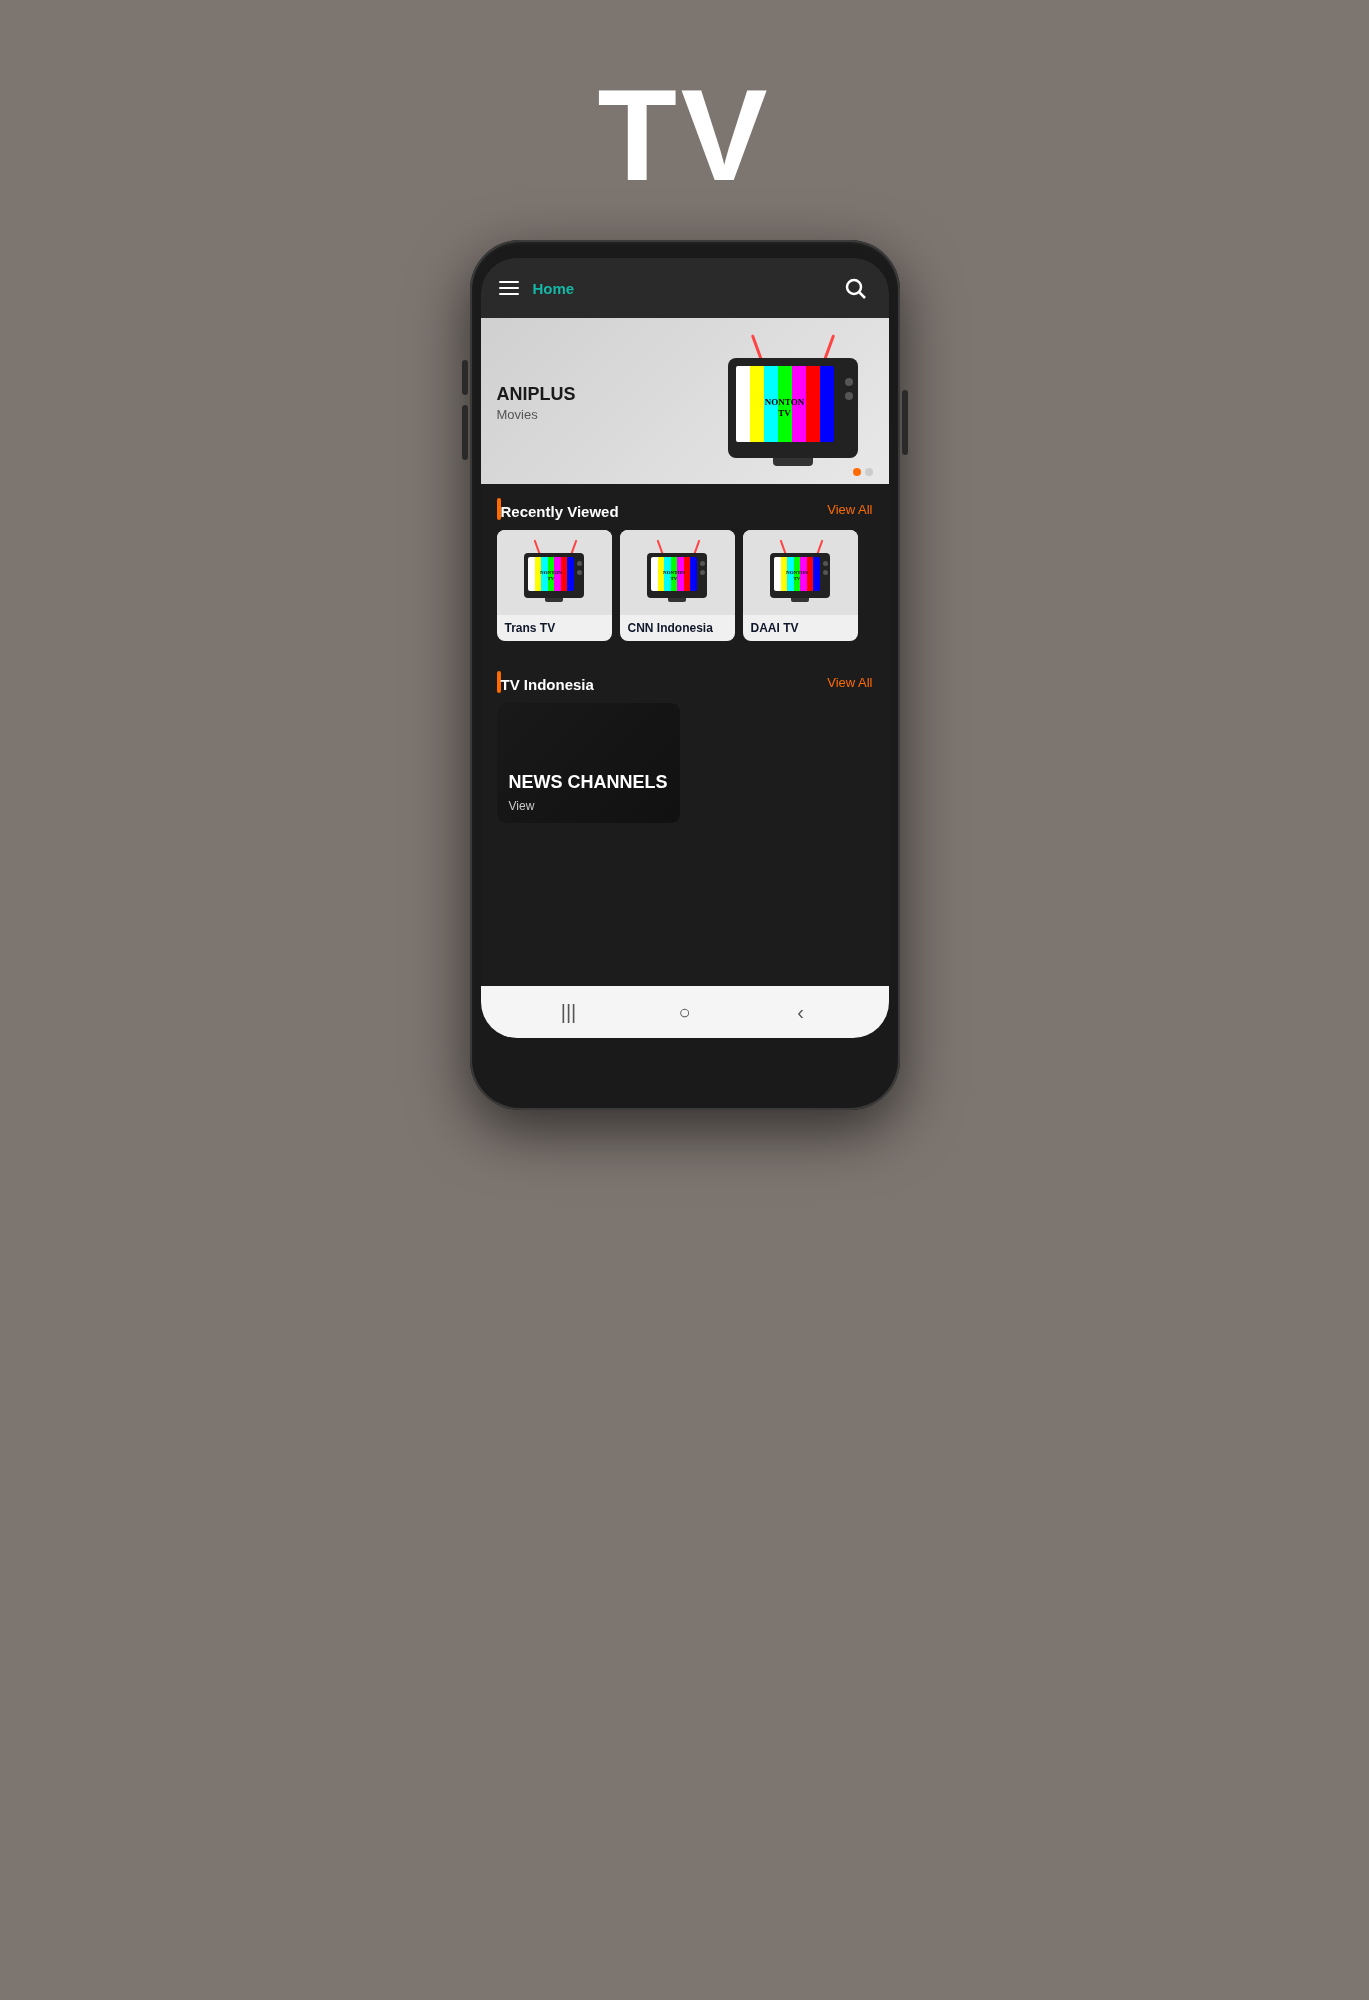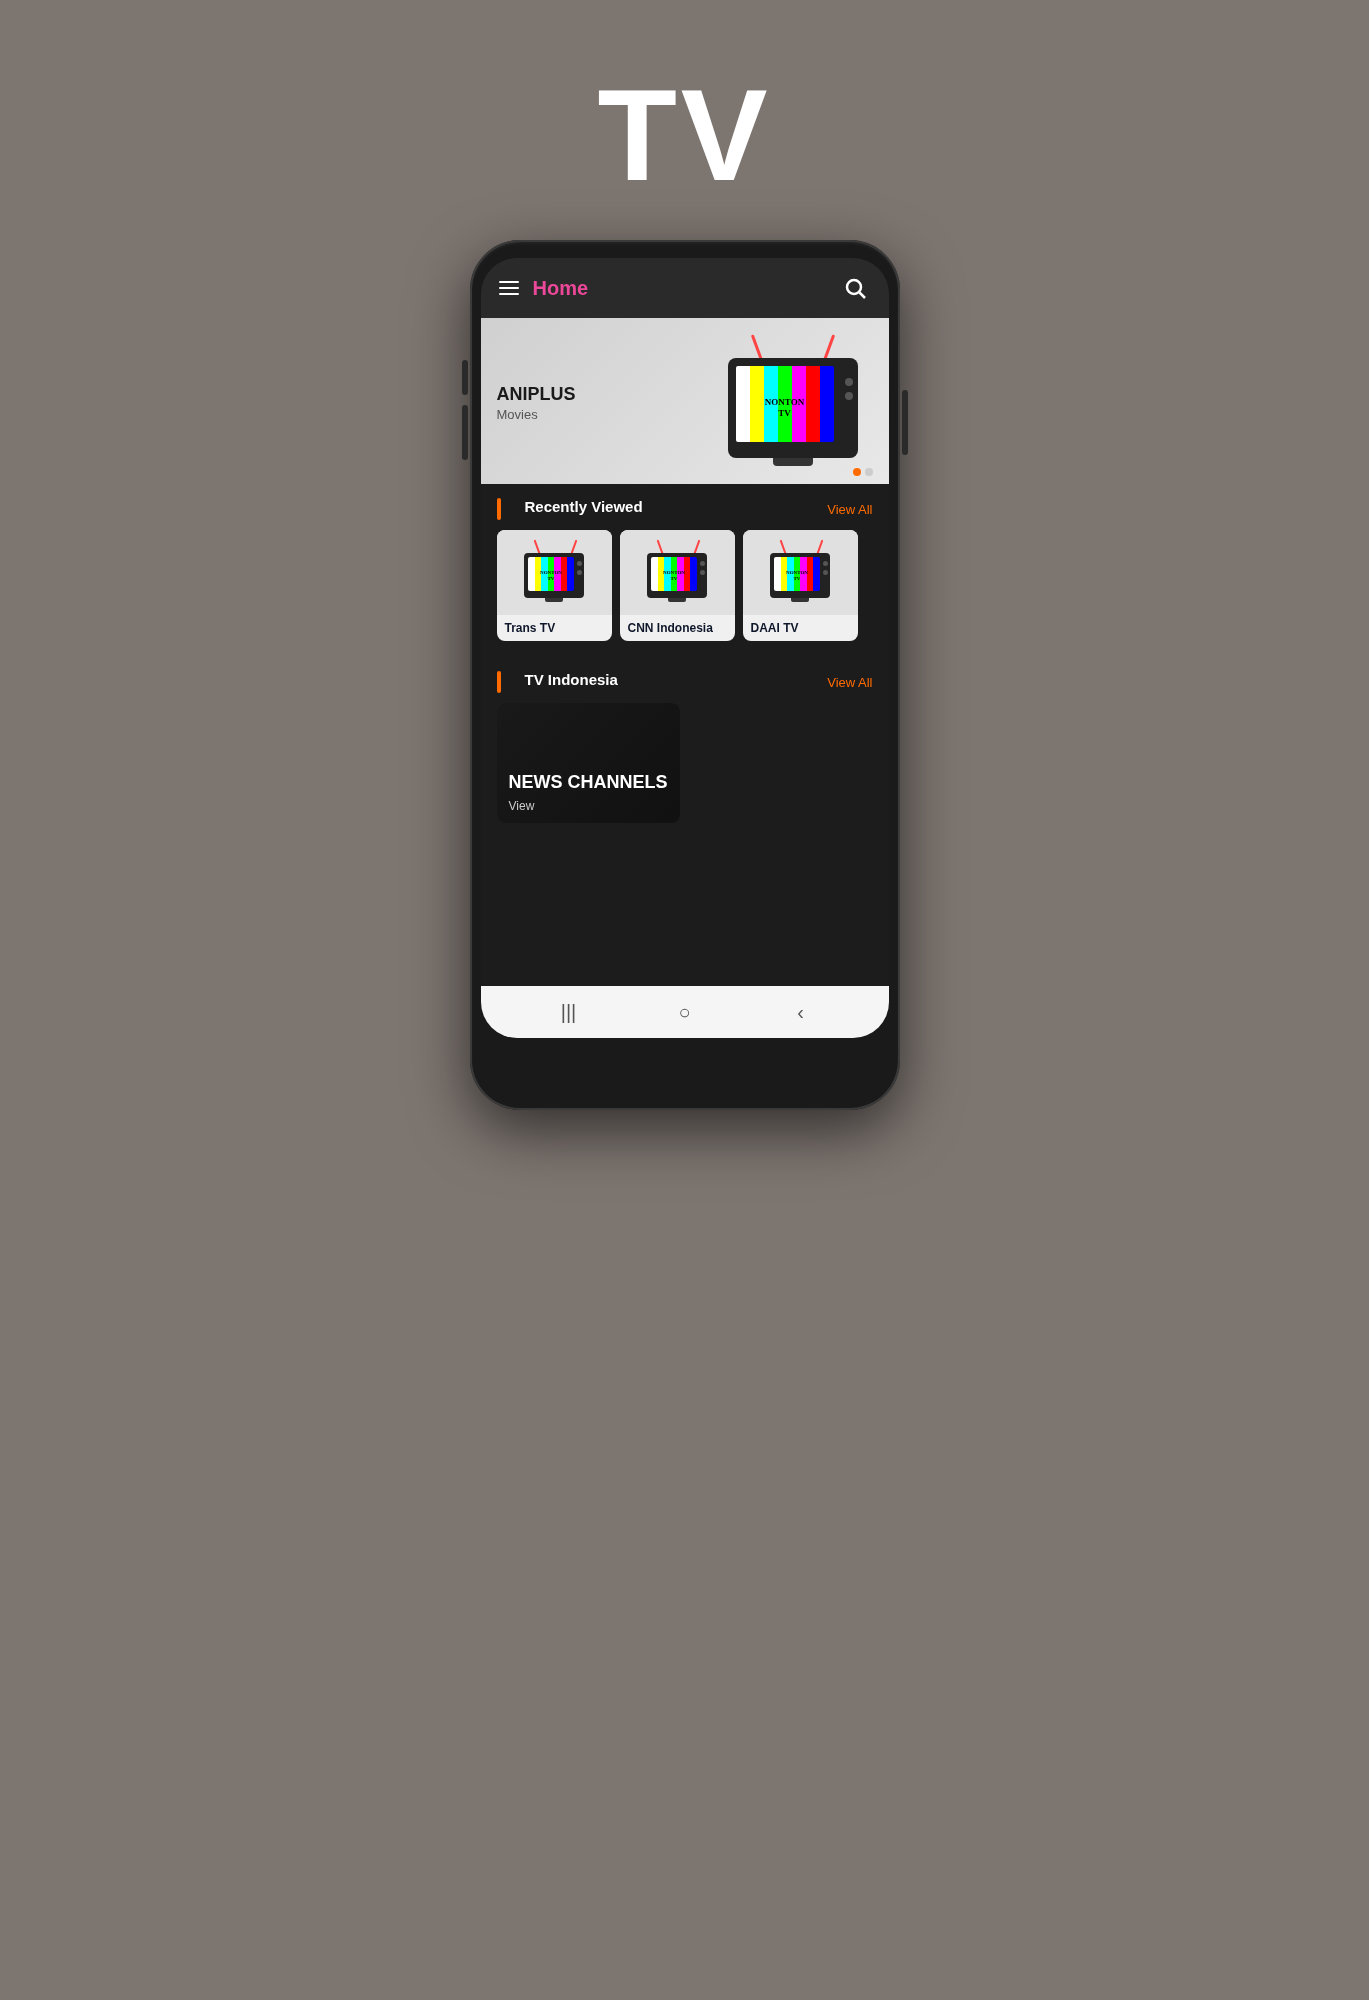--- a/index.html
+++ b/index.html
@@ -125,22 +125,22 @@
       gap: 4px;
       cursor: pointer;
     }
     .hamburger span {
       width: 20px;
       height: 2px;
       background: white;
       border-radius: 1px;
     }
     .header-title {
-      color: #ec4899;
-      font-size: 20px;
+      color: #14b8a6;
+      font-size: 15px;
       font-weight: 600;
     }
     .search-btn {
       width: 32px;
       height: 32px;
       display: flex;
       align-items: center;
       justify-content: center;
       cursor: pointer;
     }
@@ -291,22 +291,22 @@
     
     .section-header {
       display: flex;
       align-items: center;
       justify-content: space-between;
       padding: 14px 16px 10px;
       background: #1c1c1c;
     }
     .section-header-left {
       display: flex;
-      align-items: flex-start;
-      gap: 24px;
+      align-items: flex-end;
+      gap: 0;
     }
     .section-accent {
       width: 4px;
       height: 22px;
       background: #ff6b00;
       border-radius: 2px;
     }
     .section-title {
       color: white;
       font-size: 15px;

